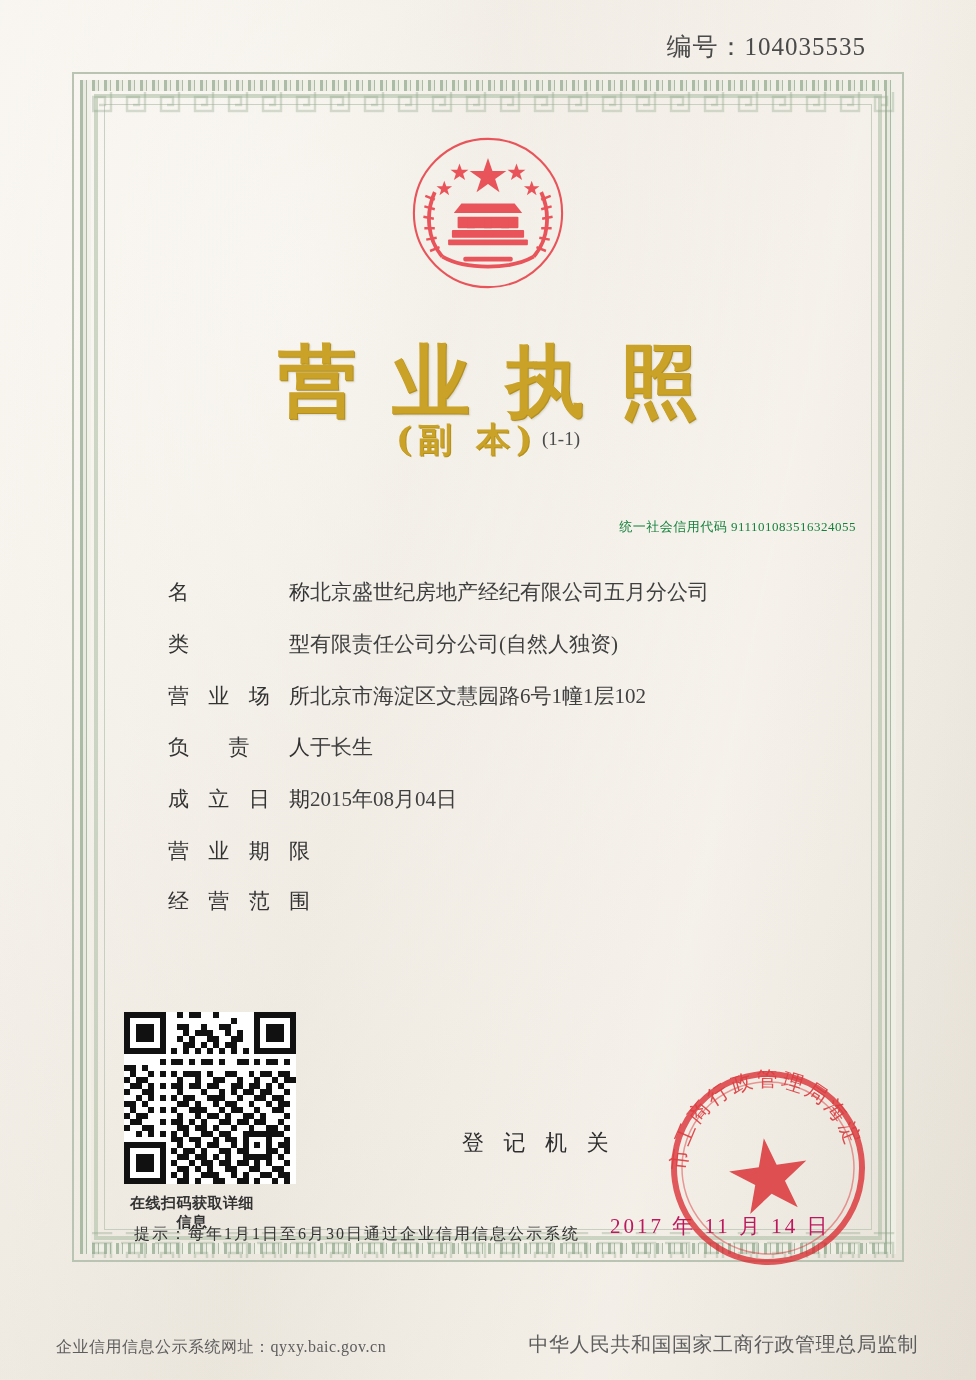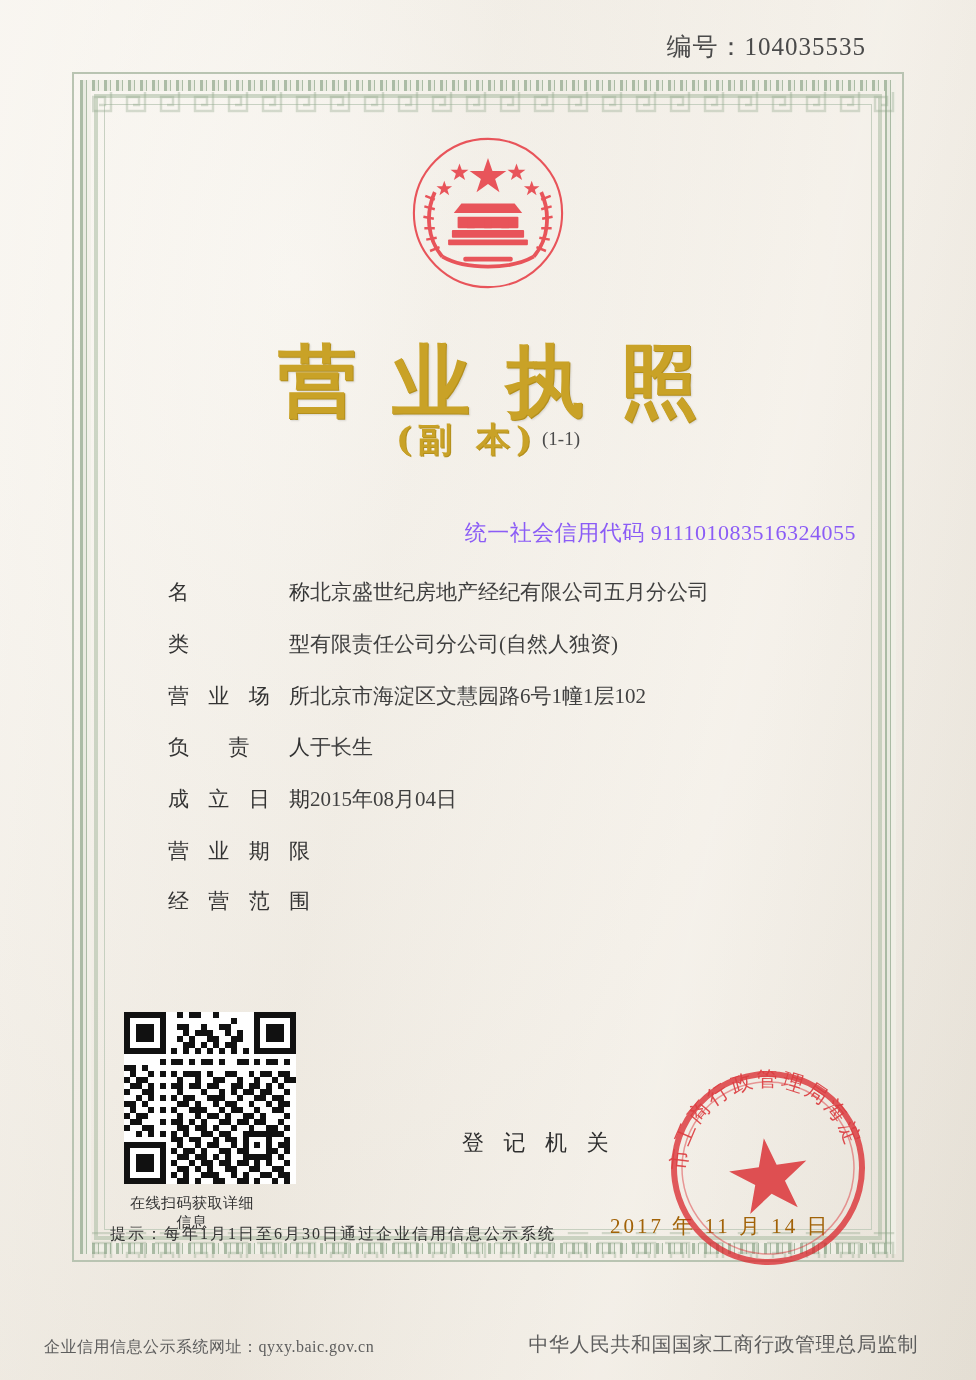--- a/index.html
+++ b/index.html
@@ -88,21 +88,21 @@
     font-family:"DejaVu Serif","Liberation Serif",serif;
     text-shadow:1px 1px 0 #b38f1d;
   }
   .copyno{
     font-size:19px;color:#4b4b4b;vertical-align:super;margin-left:4px;
     font-family:"Liberation Serif",serif;
   }
 
   .credit-code{
     position:absolute;top:518px;right:120px;
-    font-size:22px;color:#8b5cf6;letter-spacing:0.5px;
+    font-size:13px;color:#15803d;letter-spacing:0.5px;
   }
 
   
   .fields{
     position:absolute;top:578px;left:168px;right:110px;
   }
   .row{
     display:flex;align-items:flex-start;
     margin-bottom:22px;
   }
@@ -114,55 +114,55 @@
   }
   .label span{display:inline-block;}
   .value{
     font-size:21px;color:#404040;line-height:1.42;
     flex:1;
   }
   .value.multiline{line-height:1.52;}
 
   
   .qr-wrap{
-    position:absolute;left:124px;top:1012px;width:136px;
+    position:absolute;left:124px;top:1012px;width:136px;font-weight:bold;
   }
   .qr{
     width:172px;height:172px;
     background:#fff;
   }
   .qr-caption{
     margin-top:6px;font-size:15px;color:#333;text-align:center;letter-spacing:0.5px;
   }
 
   .registrar{
     position:absolute;left:462px;top:1128px;
     font-size:22px;letter-spacing:7px;color:#2e2e2e;
   }
 
   .issue-date{
     position:absolute;left:610px;top:1212px;
-    font-size:21px;letter-spacing:3px;color:#a16207;
+    font-size:21px;letter-spacing:3px;color:#be185d;
   }
 
   
   .seal{
     position:absolute;left:660px;top:1060px;width:216px;height:216px;
     transform:rotate(-8deg);
     opacity:.88;
   }
 
   .tip{
     position:absolute;left:110px;top:1222px;width:470px;
-    font-size:16px;color:#333;line-height:1.55;
+    font-size:16px;color:#333;line-height:1.55;text-align:right;
   }
   .tip .lead{letter-spacing:2px;}
 
   .footer-left{
-    position:absolute;left:44px;bottom:22px;
+    position:absolute;left:56px;bottom:22px;
     font-size:16px;color:#5d5d5d;letter-spacing:0.5px;
   }
   .footer-right{
     position:absolute;right:58px;bottom:22px;
     font-size:20px;color:#5d5d5d;letter-spacing:0.5px;
   }
 </style>
 </head>
 <body>
 

